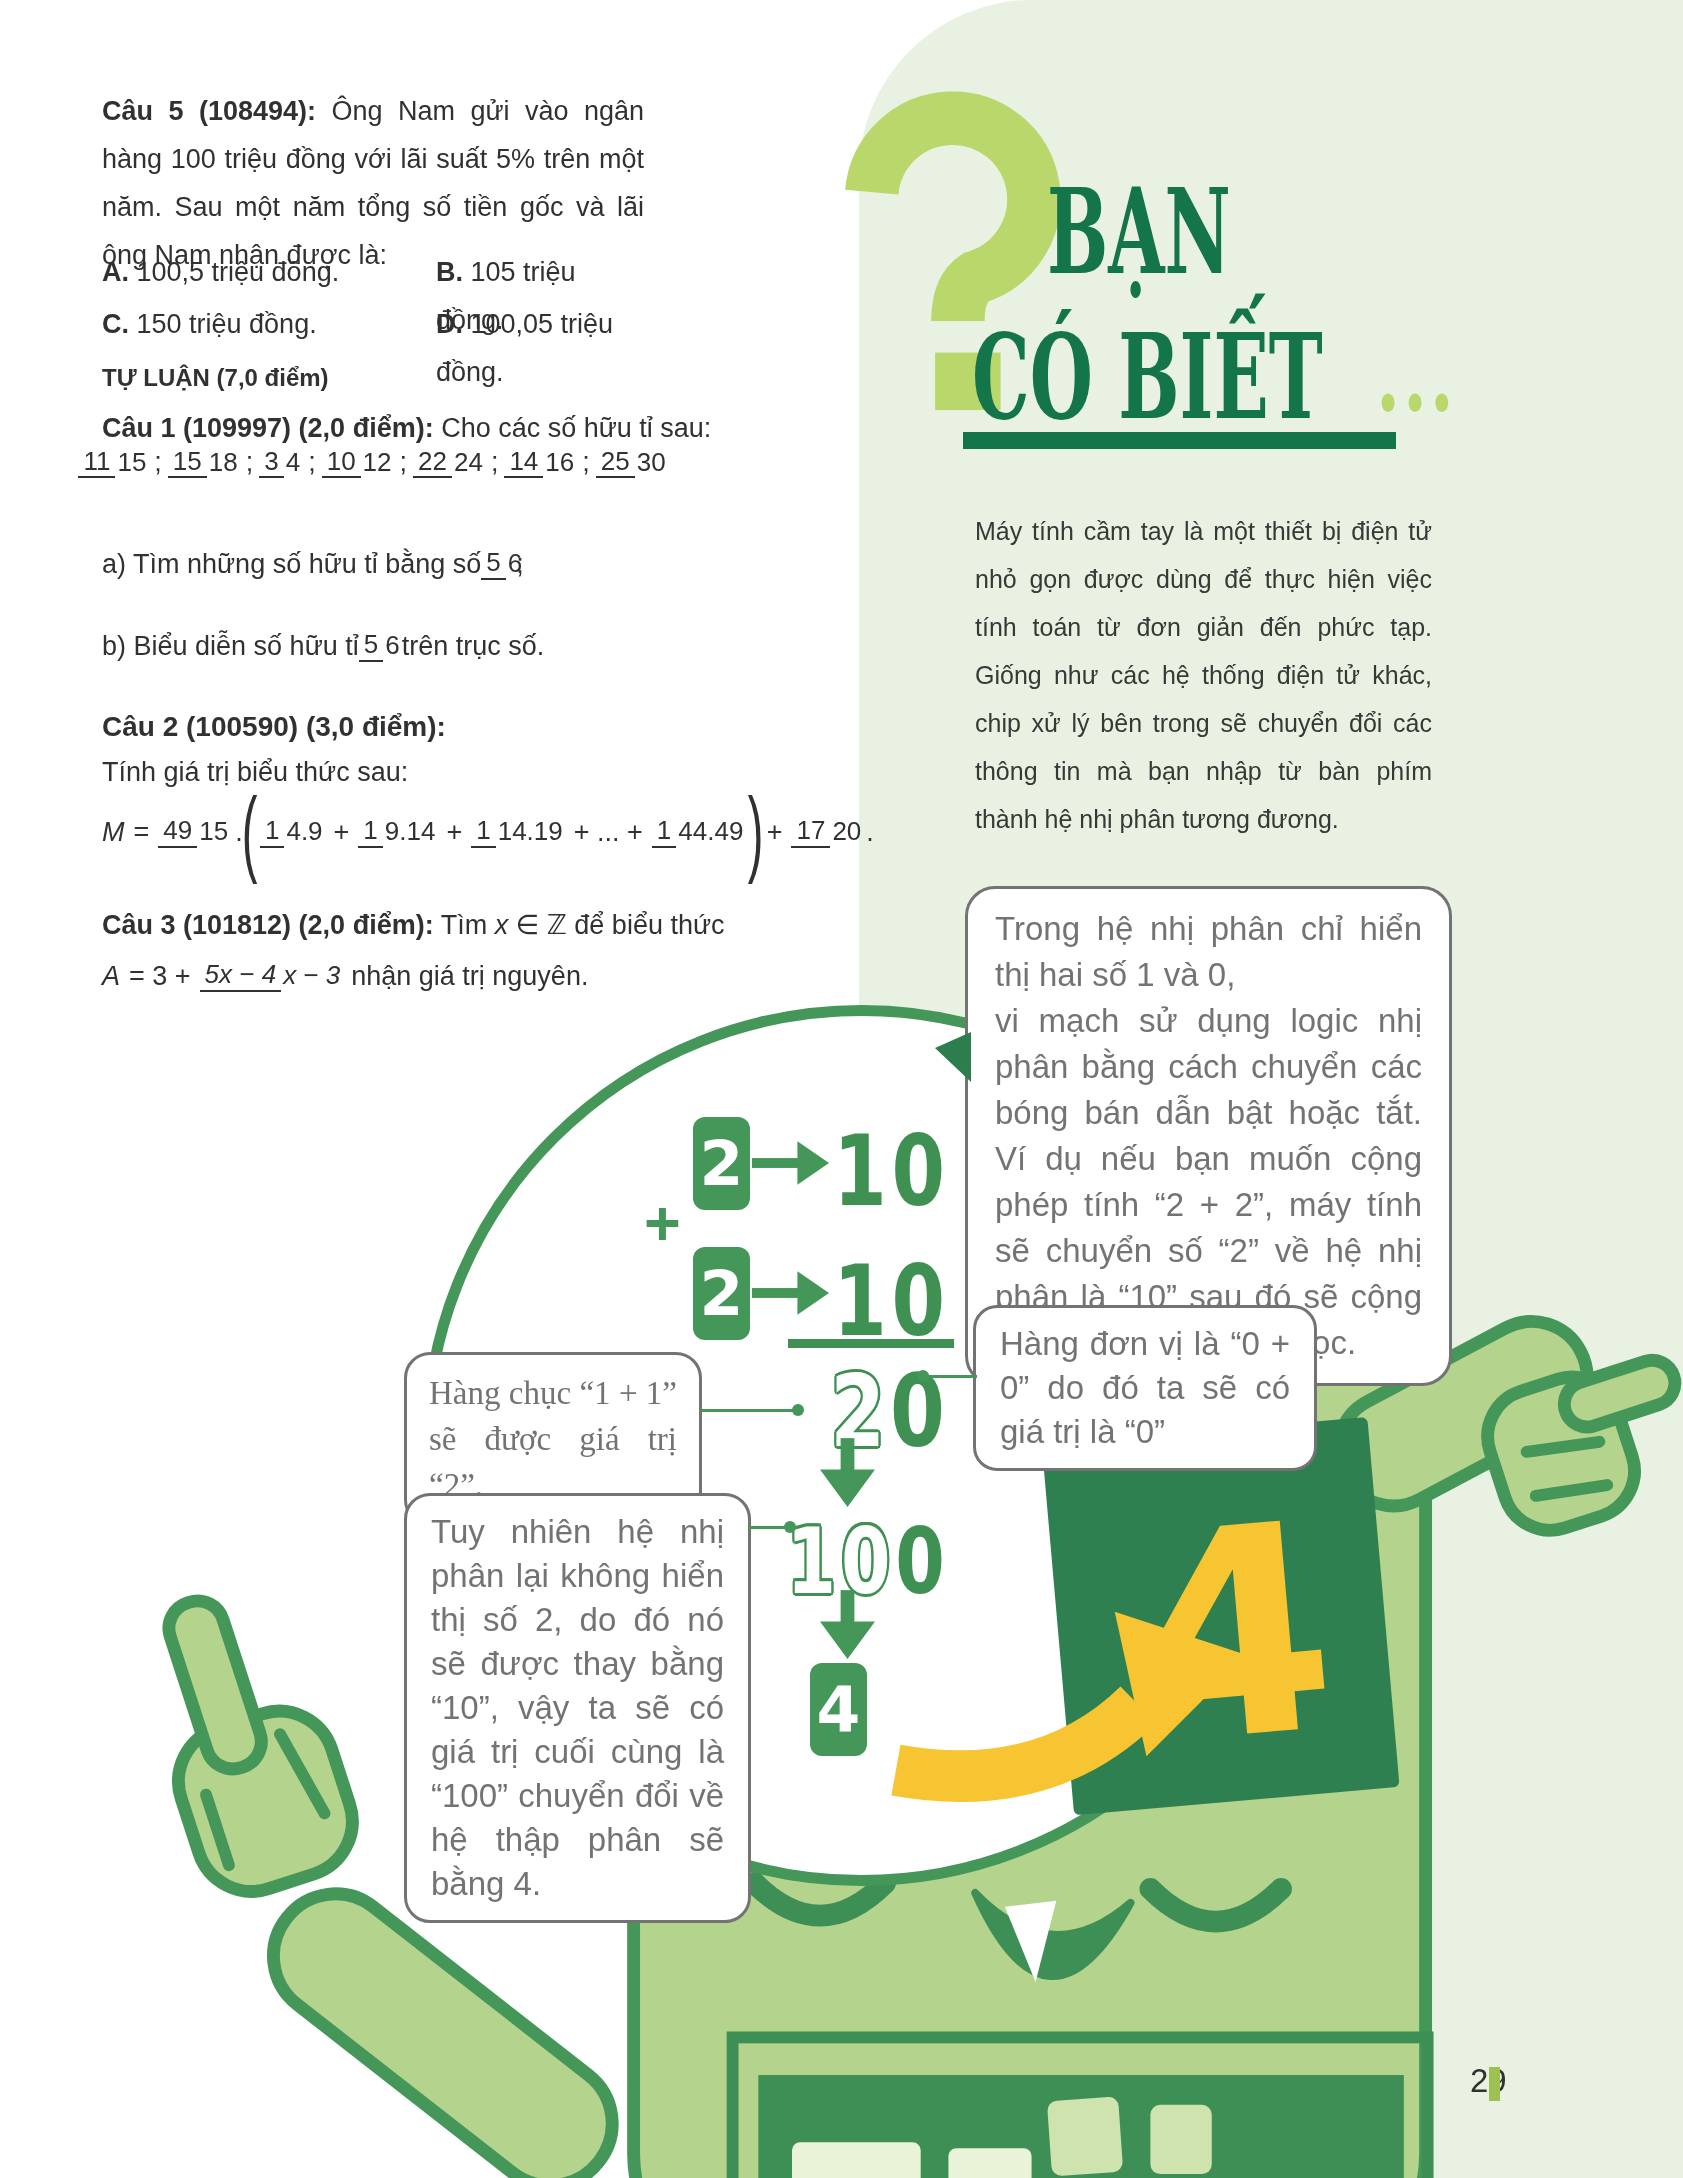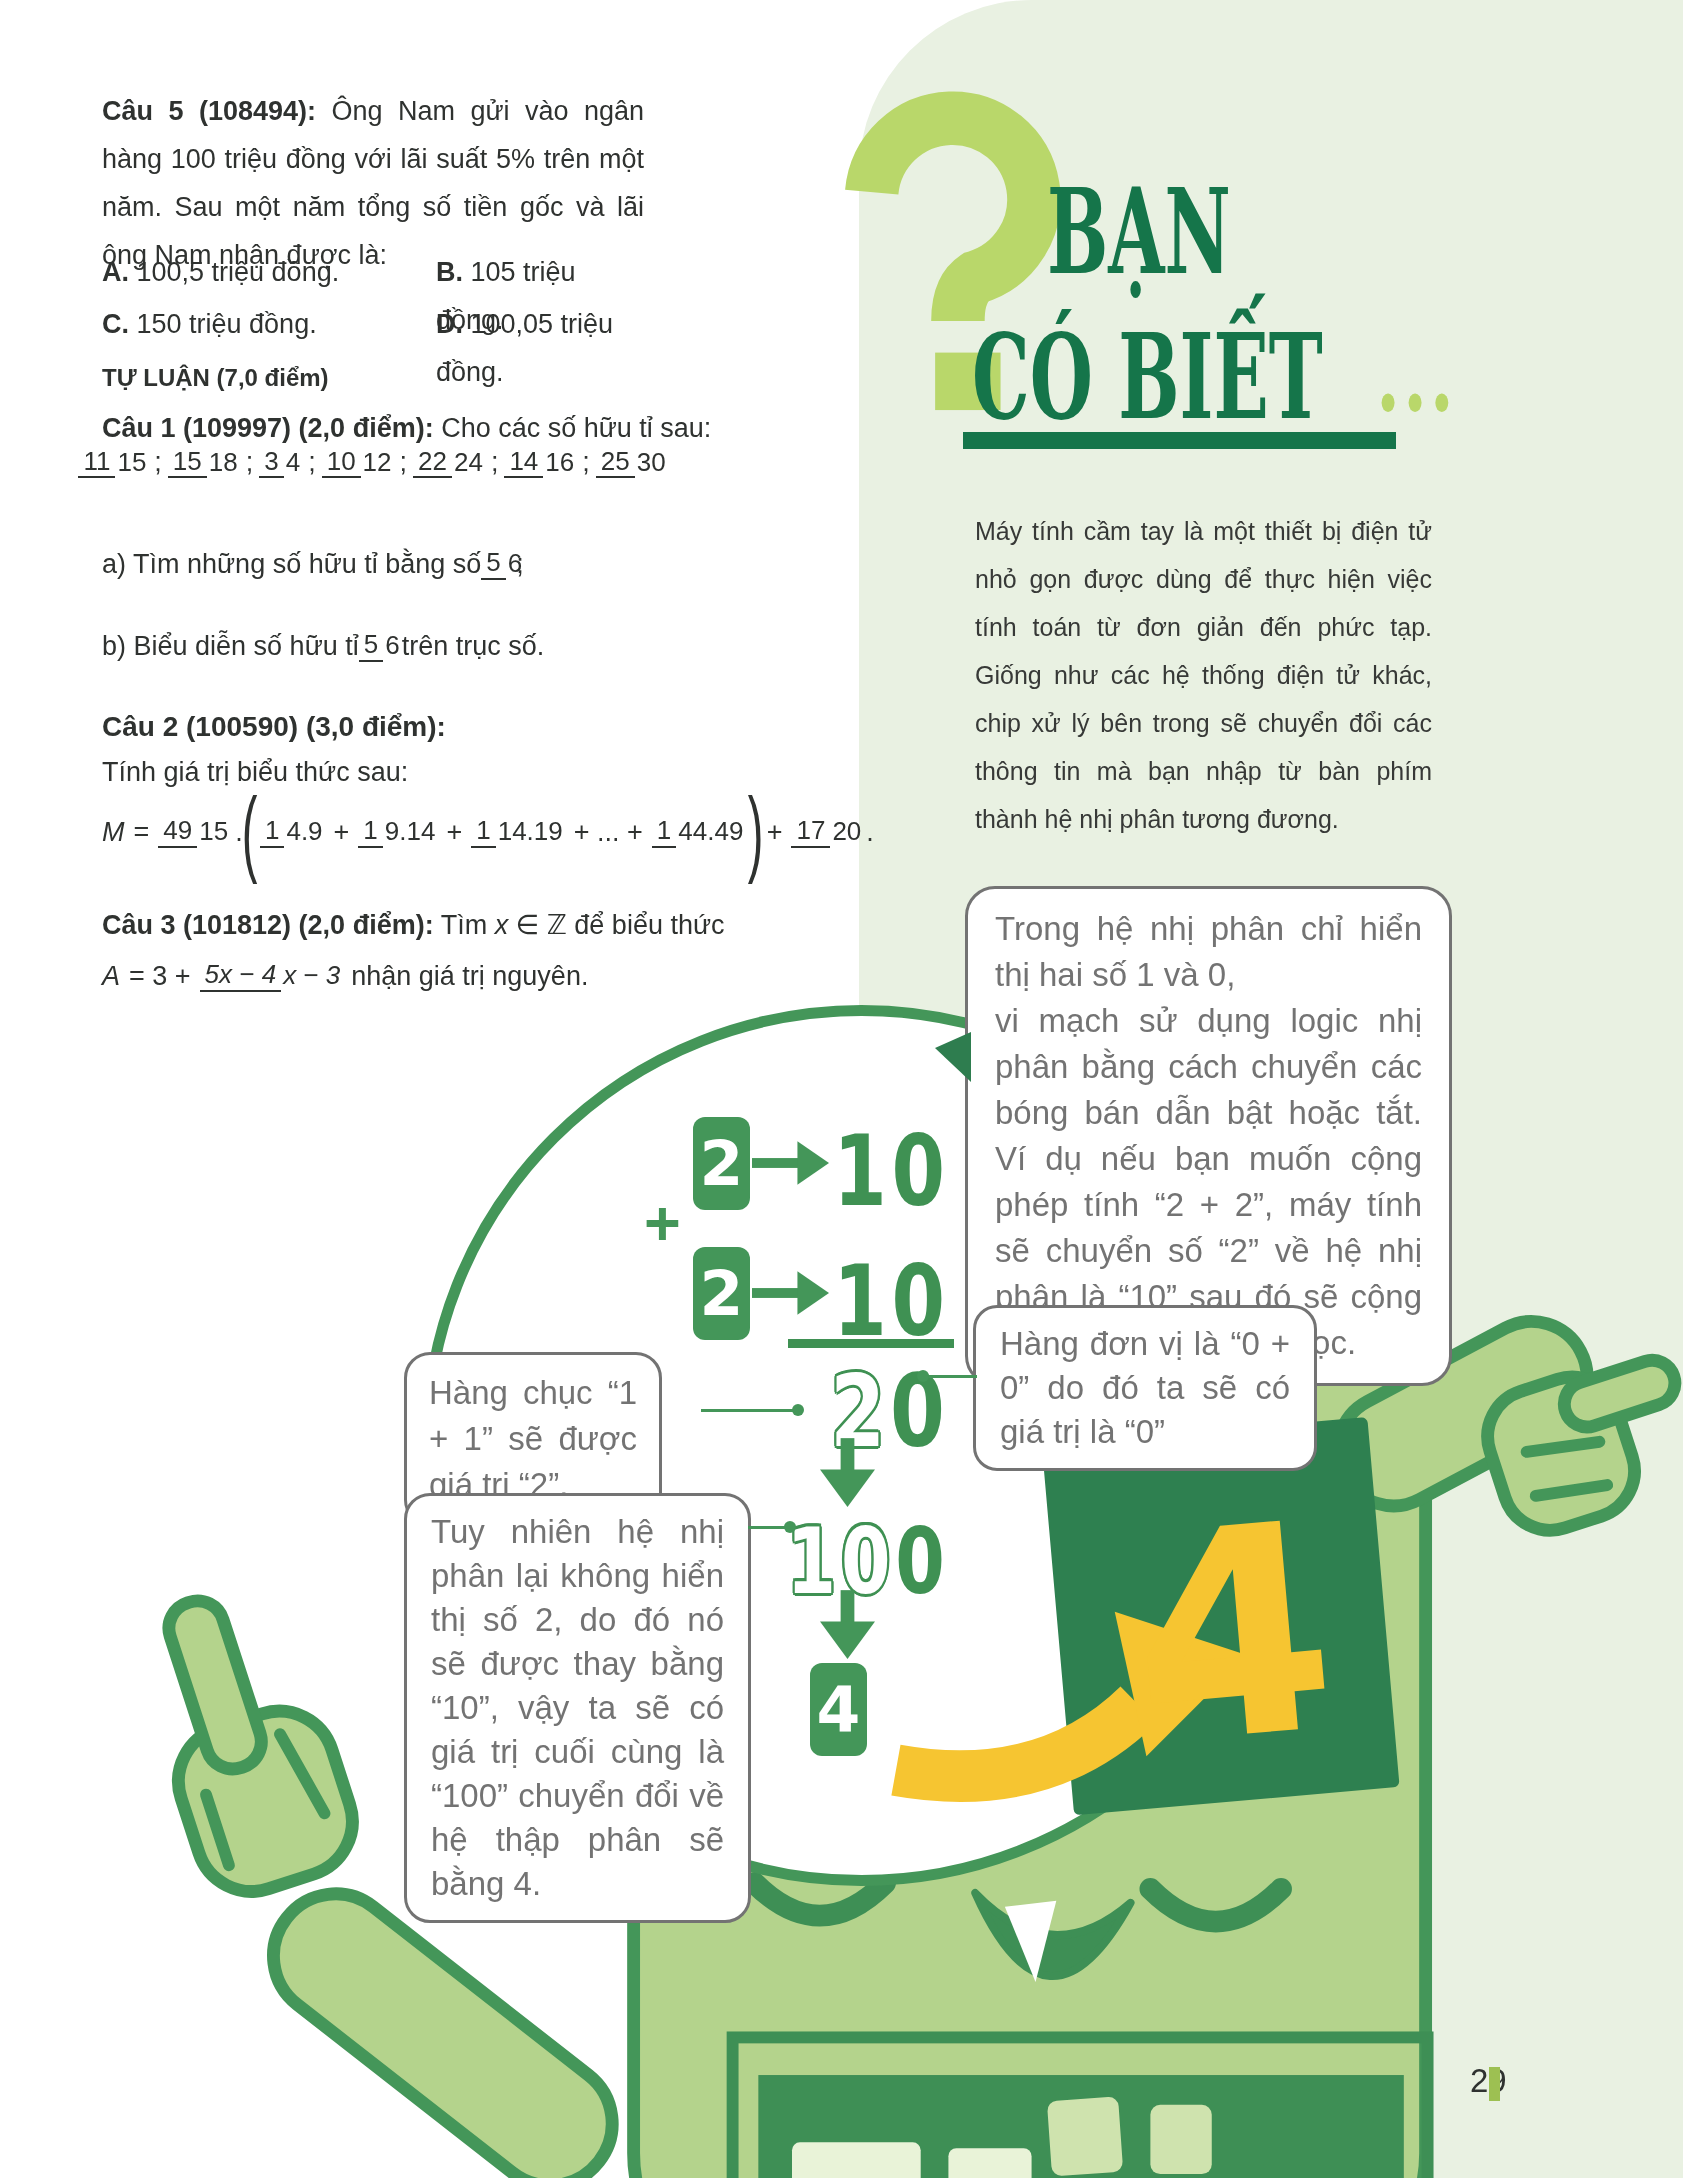--- a/index.html
+++ b/index.html
@@ -41,21 +41,21 @@
   .intro{position:absolute;left:975px;top:482px;width:457px;z-index:4;
          font-size:25px;line-height:48px;text-align:justify;color:#373937;}
   
   .wbox{position:absolute;background:#fff;border:3px solid #737373;z-index:6;
         color:#737373;font-size:33px;text-align:justify;box-sizing:border-box;}
   .wbox p{margin:0;}
   .box1{left:965px;top:886px;width:487px;border-radius:30px;padding:17px 27px;line-height:46px;}
   .box1-tail{position:absolute;left:935px;top:1032px;width:0;height:0;z-index:6;
         border-right:36px solid #2e7d4f;border-top:16px solid transparent;border-bottom:34px solid transparent;}
   .box2{left:973px;top:1305px;width:344px;border-radius:24px;padding:14px 24px;line-height:44px;}
-  .bub1{left:404px;top:1352px;width:258px;border-radius:26px;padding:15px 22px;line-height:46px;}
+  .bub1{left:404px;top:1352px;width:298px;border-radius:26px;padding:15px 22px;line-height:46px;font-family:Liberation Serif, serif;}
   .bub2{left:404px;top:1493px;width:347px;border-radius:26px;padding:14px 24px;line-height:44px;}
   .cline{position:absolute;height:3px;background:#449659;z-index:6;}
   .cdot{position:absolute;width:12px;height:12px;border-radius:50%;background:#449659;z-index:6;}
   
   .circle{position:absolute;left:421px;top:1005px;width:881px;height:881px;border-radius:50%;
           background:#fff;border:11px solid #449659;box-sizing:border-box;z-index:3;}
   .tile{position:absolute;width:57px;height:93px;background:#449659;border-radius:12px;
         color:#fff;font-weight:bold;font-size:63px;display:flex;align-items:center;justify-content:center;
         font-family:"DejaVu Sans",sans-serif;z-index:4;}
   .plus{position:absolute;left:644px;top:1192px;font-size:63px;font-weight:bold;color:#449659;z-index:4;line-height:1;}

